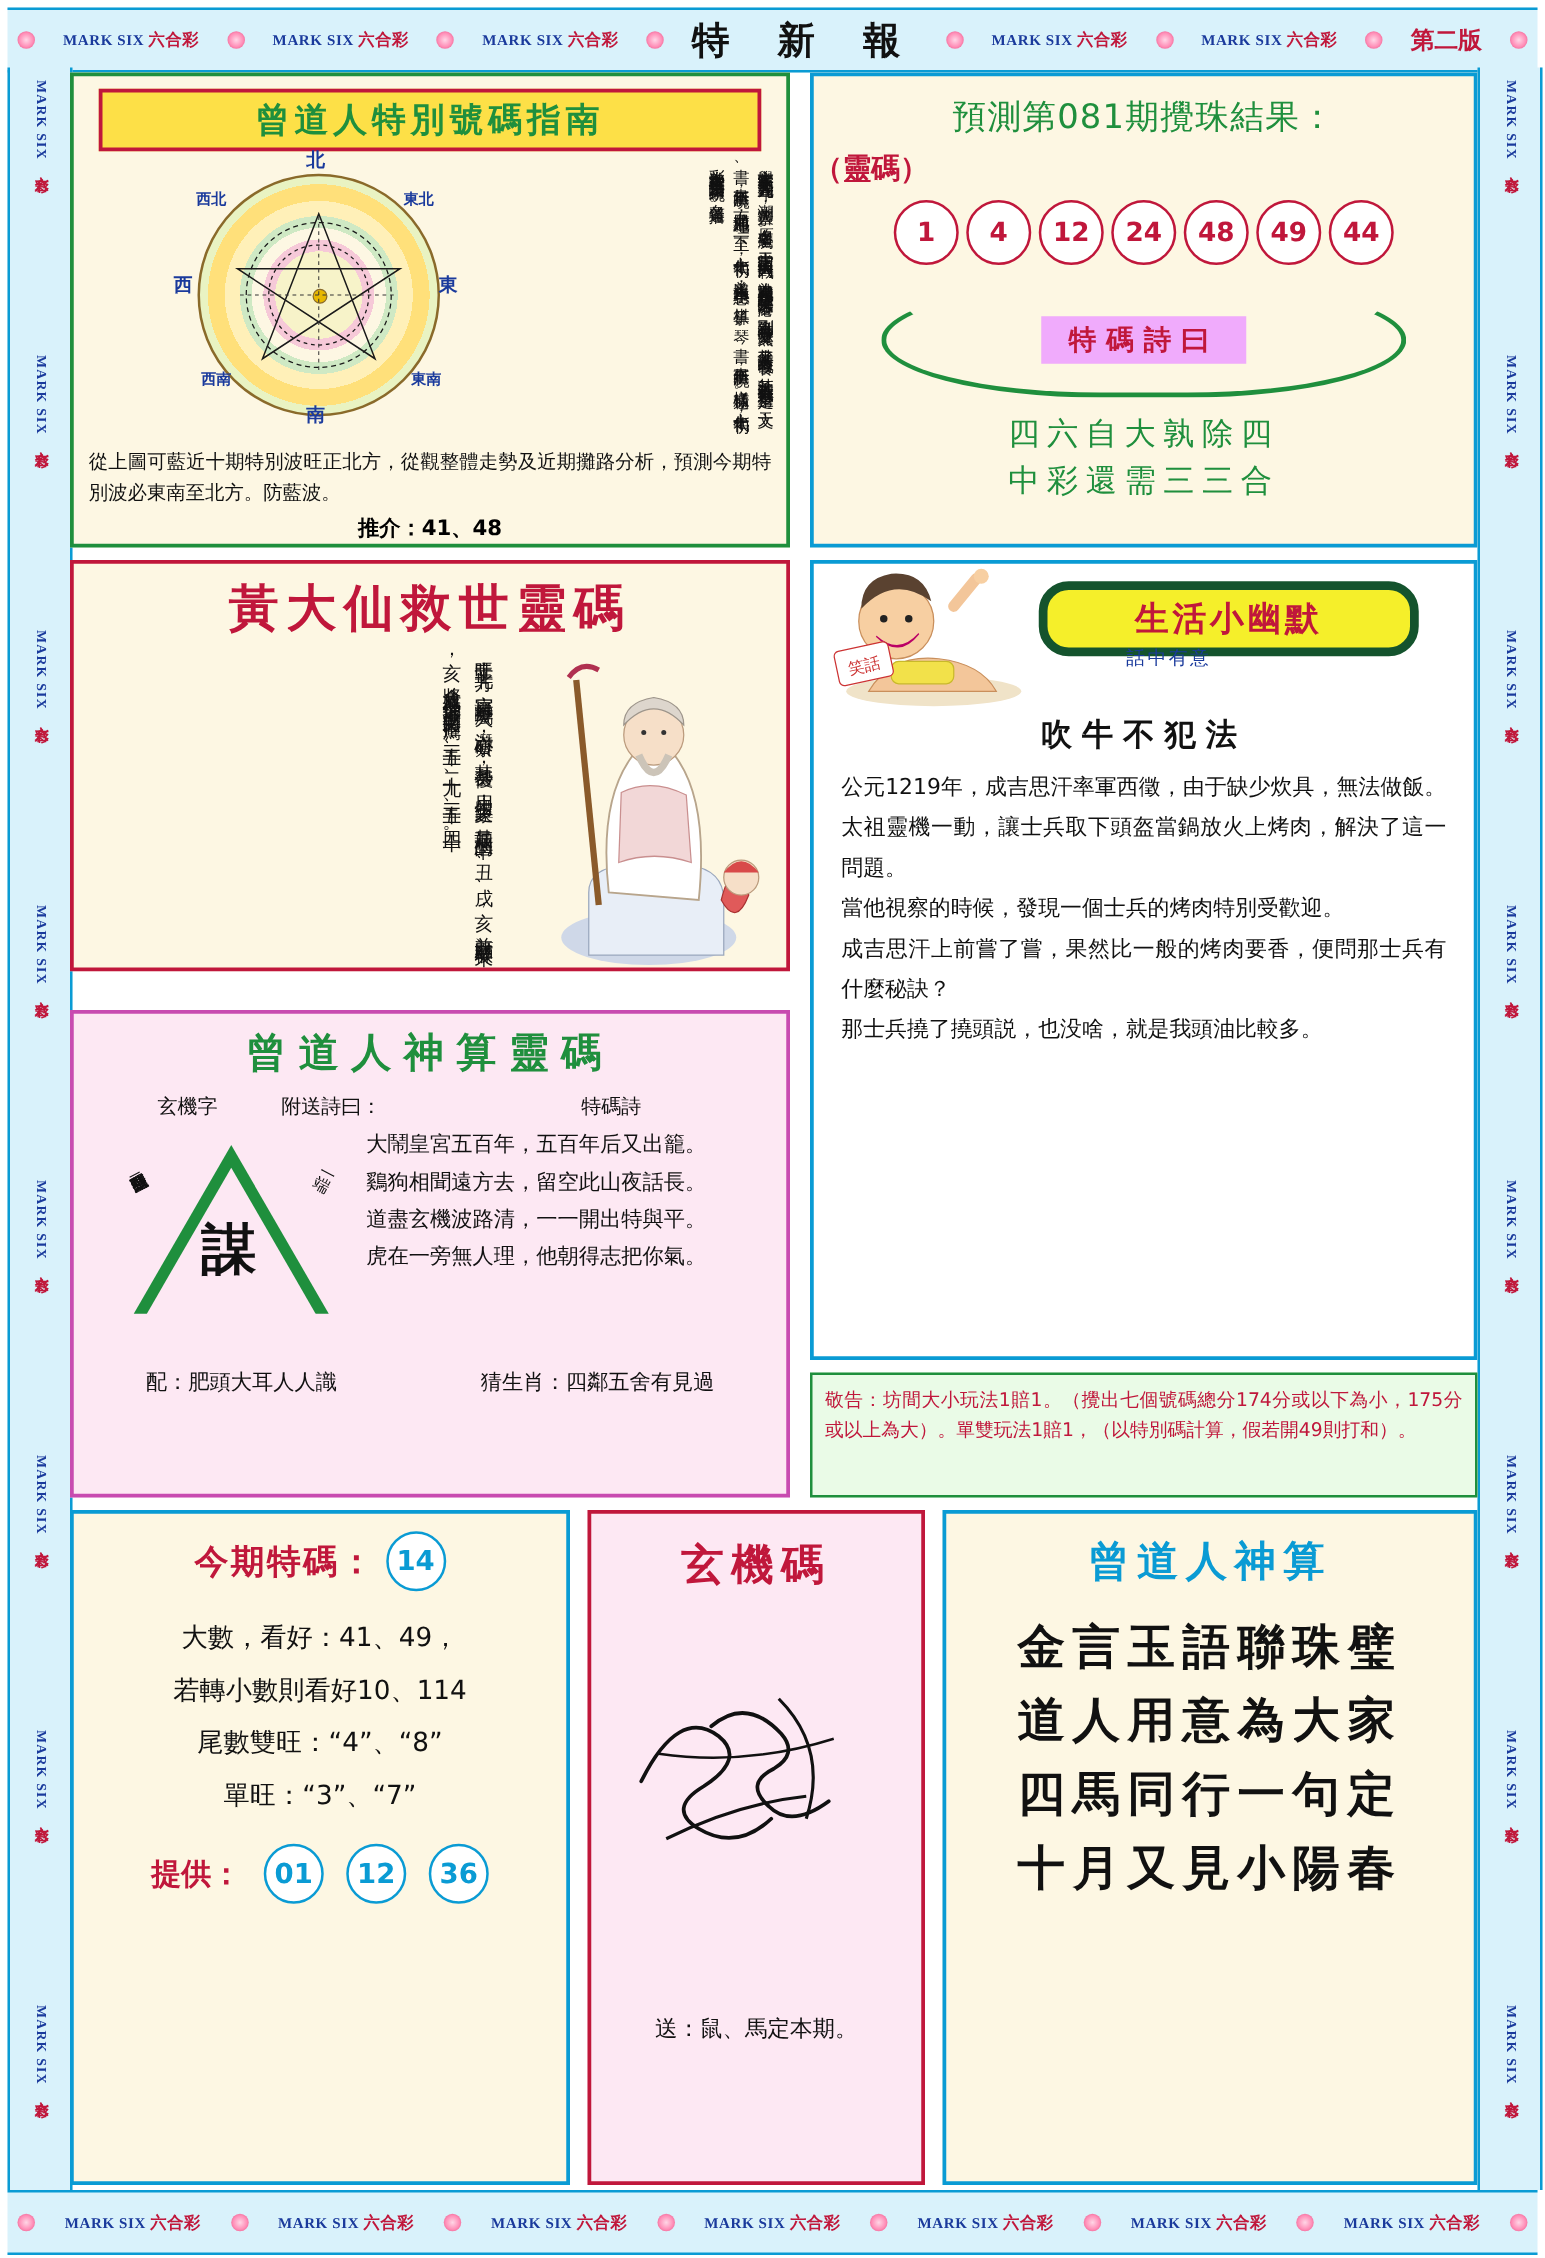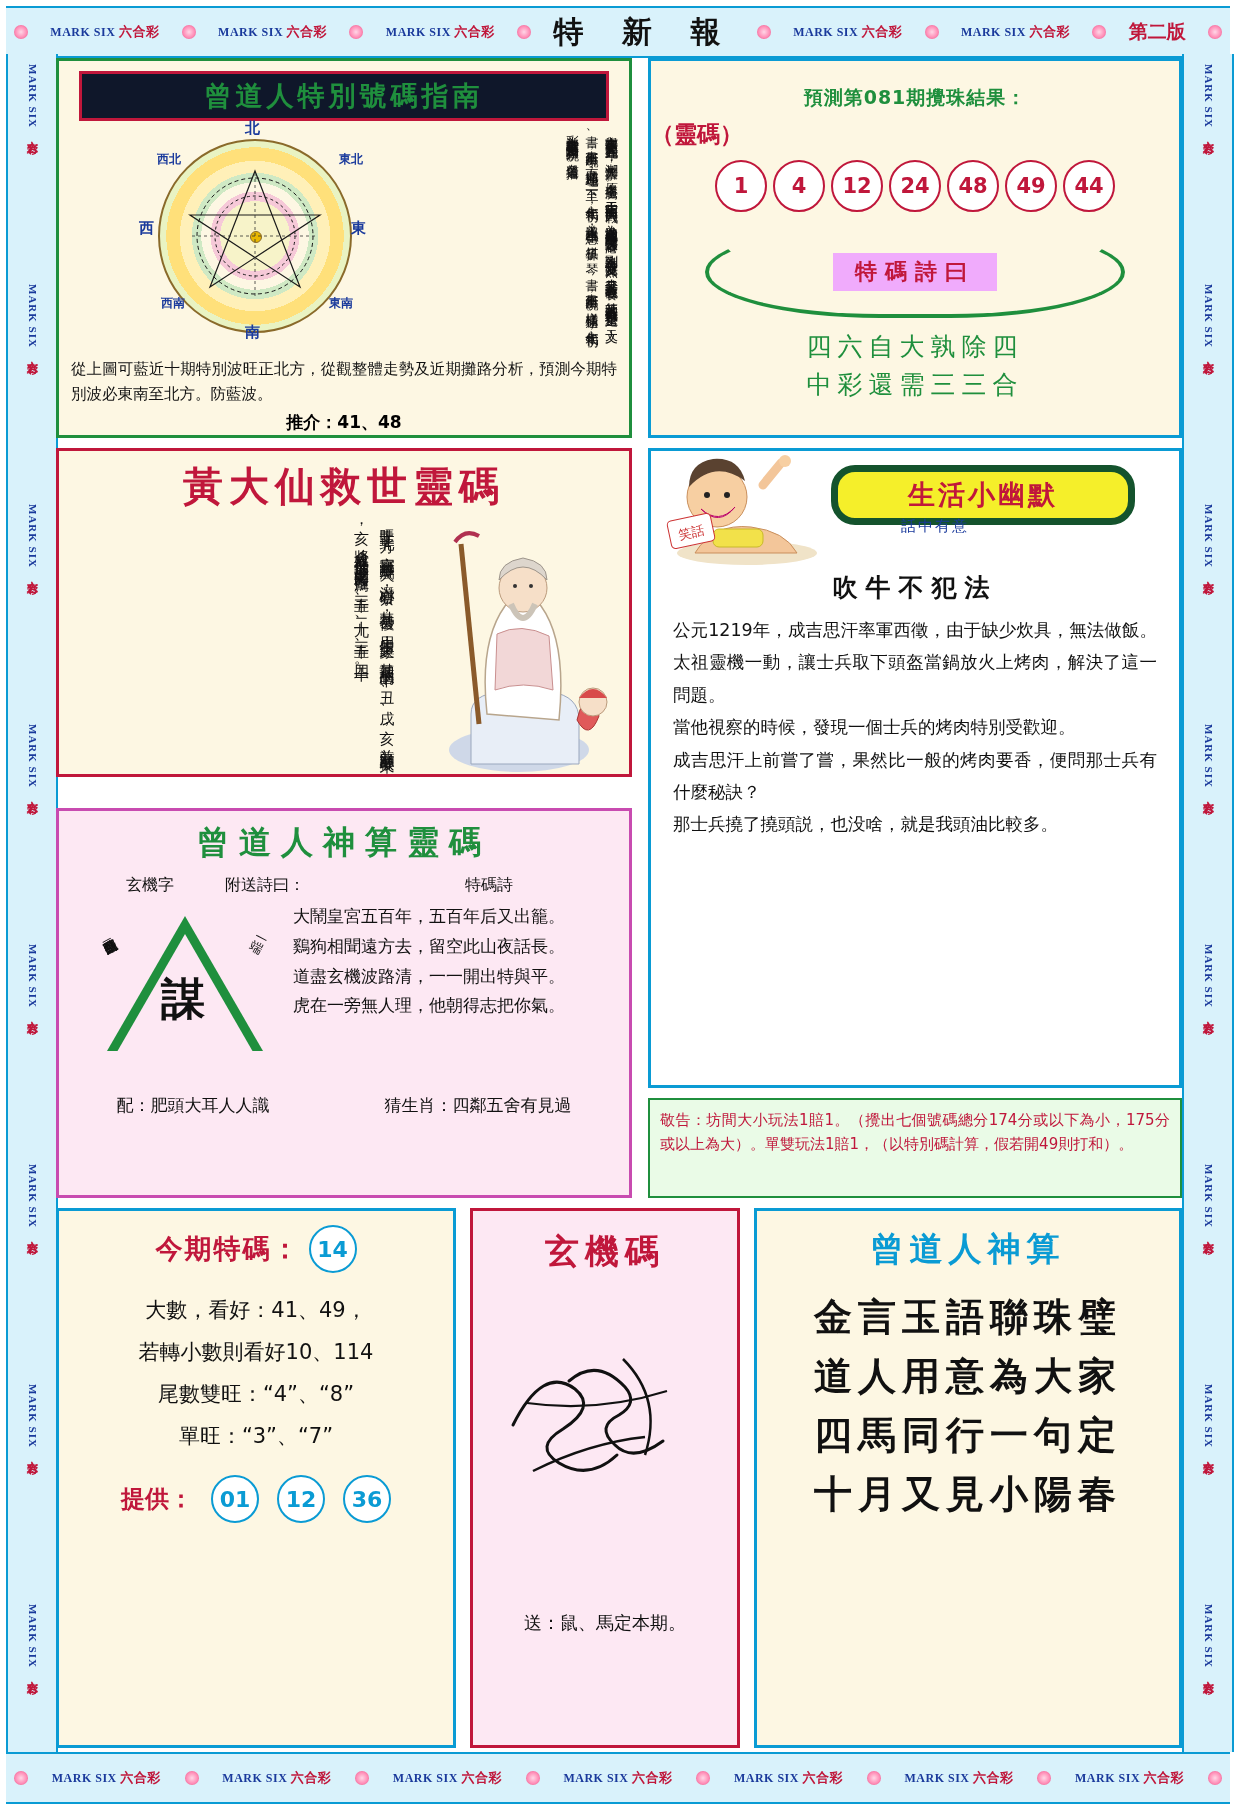--- a/index.html
+++ b/index.html
@@ -73,21 +73,21 @@
   
   .box{position:absolute;box-sizing:border-box;}
 
   
   .b-guide{
     left:0;top:0;width:576px;height:380px;
     background:#fdf7e3;border:3px solid #1f8f3d;
   }
   .guide-title{
     margin:10px auto 0;width:524px;height:44px;
-    background:#0f172a;border:3px solid #c0173b;
+    background:#fde047;border:3px solid #c0173b;
     display:flex;align-items:center;justify-content:center;
     font-size:27px;font-weight:bold;color:#1f8f3d;letter-spacing:4px;
   }
   .guide-body{position:relative;height:232px;}
   .compass-wrap{position:absolute;left:84px;top:6px;width:230px;height:215px;}
   .compass{
     position:absolute;left:15px;top:12px;width:190px;height:190px;border-radius:50%;
     background:
       radial-gradient(circle at 50% 50%,
         #f7f3c9 0 26%,
@@ -107,41 +107,41 @@
   }
   .star{
     position:absolute;left:26px;top:26px;width:138px;height:138px;
   }
   .dir{position:absolute;font-size:15px;font-weight:bold;color:#1a3a9c;}
   .dir.n{left:102px;top:-8px;}
   .dir.s{left:102px;top:196px;}
   .dir.e{left:208px;top:92px;}
   .dir.w{left:-4px;top:92px;}
   .dir.nw{left:14px;top:24px;font-size:12px;}
-  .dir.ne{left:196px;top:24px;font-size:12px;}
+  .dir.ne{left:180px;top:24px;font-size:12px;}
   .dir.sw{left:18px;top:168px;font-size:12px;}
   .dir.se{left:186px;top:168px;font-size:12px;}
   .guide-vtext{
     position:absolute;right:8px;top:4px;width:250px;height:224px;
     writing-mode:vertical-rl;text-orientation:upright;
     font-size:13px;line-height:1.5;color:#111;letter-spacing:1px;
     overflow:hidden;
   }
   .guide-foot{
     margin:4px 12px 0;font-size:15.5px;line-height:1.6;color:#111;text-align:justify;
   }
   .guide-rec{text-align:center;font-size:17px;font-weight:bold;margin-top:4px;}
 
   
   .b-pred{
     left:592px;top:0;width:534px;height:380px;
     background:#fdf7e3;border:3px solid #0a9bd4;
   }
   .pred-title{
-    text-align:center;margin-top:24px;font-size:19px;font-weight:bold;color:#1f8f3d;
+    text-align:center;margin-top:14px;font-size:27px;font-weight:normal;color:#1f8f3d;
     letter-spacing:1px;
   }
   .pred-sub{
     text-align:left;margin-top:8px;font-size:23px;font-weight:bold;color:#c0173b;
   }
   .balls{display:flex;justify-content:center;gap:6px;margin-top:10px;}
   .ball{
     width:48px;height:48px;border-radius:50%;border:2px solid #c0173b;
     display:flex;align-items:center;justify-content:center;
     font-size:21px;color:#c0173b;font-weight:bold;background:#fff;

